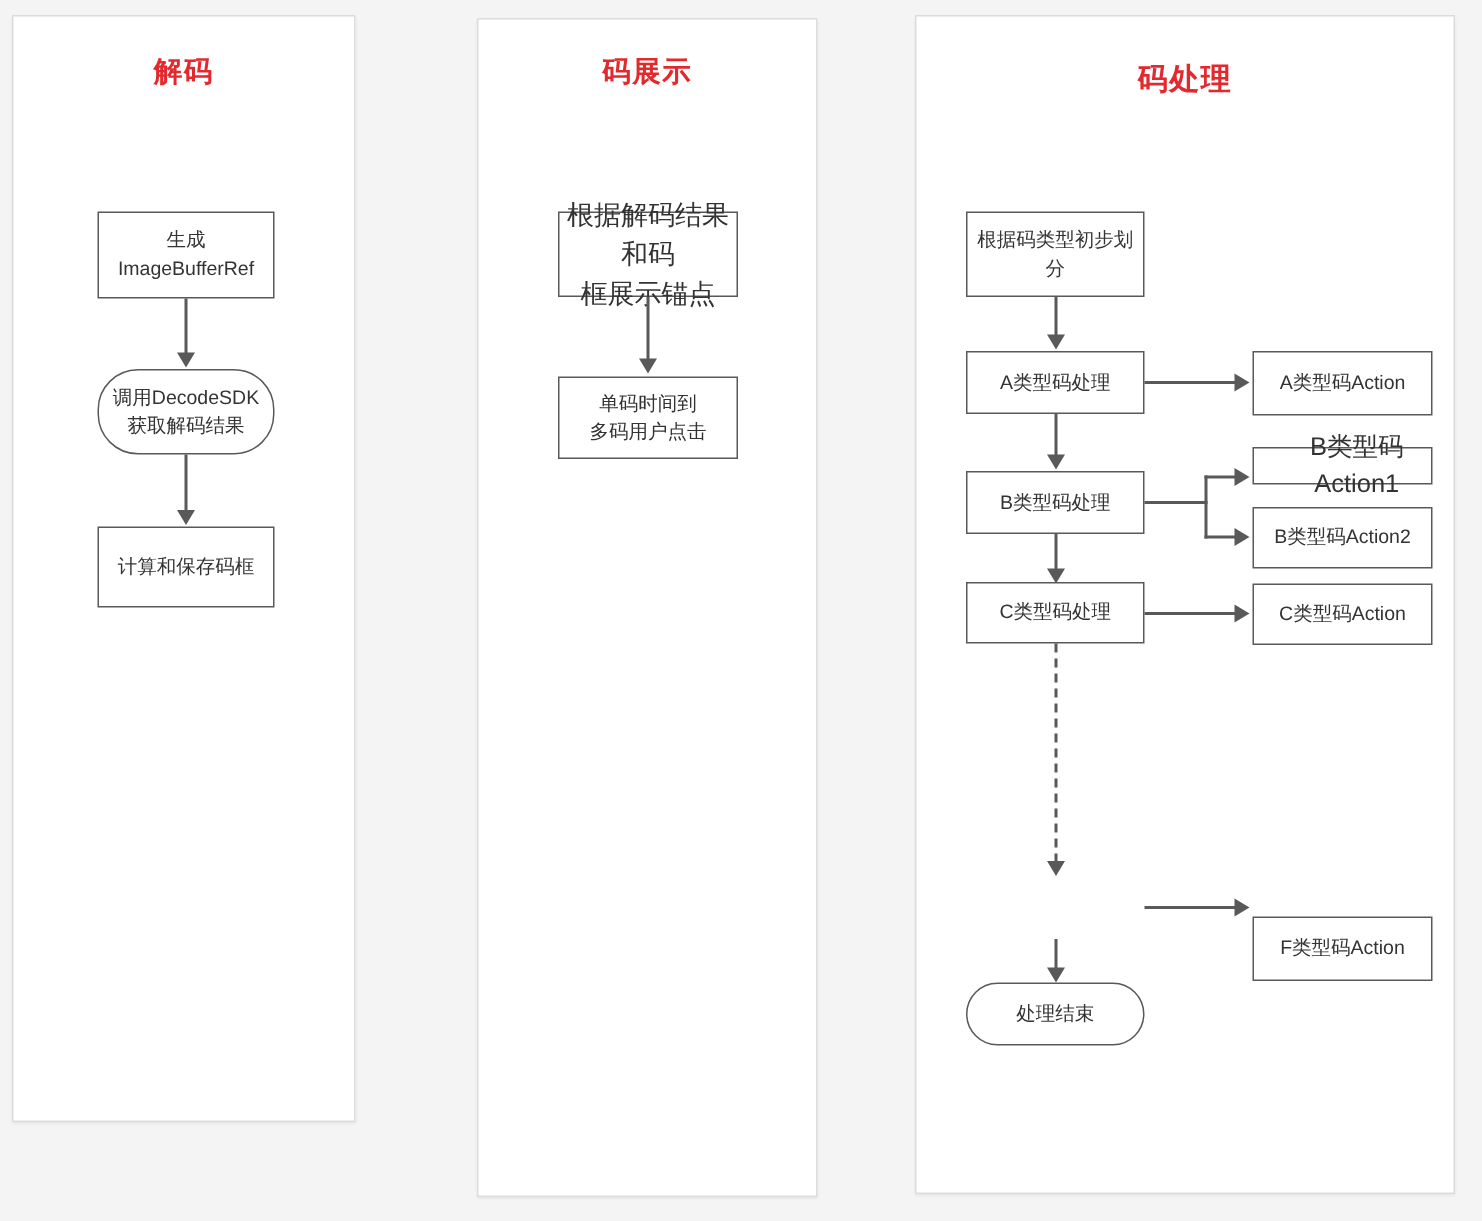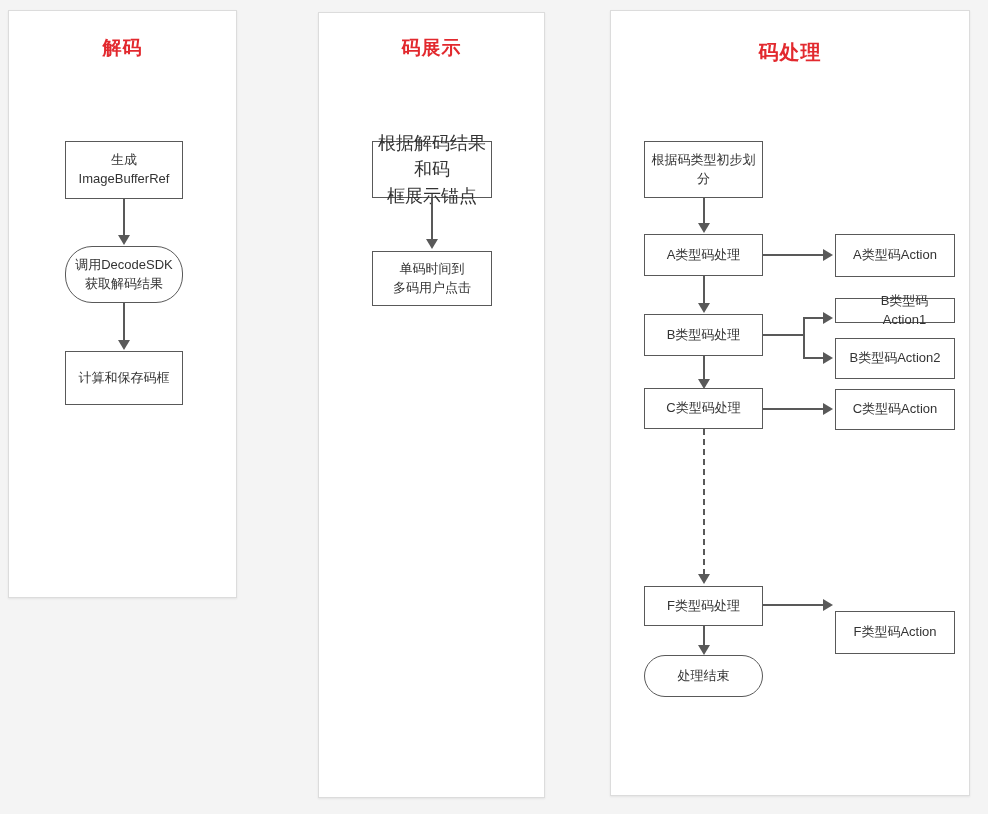--- a/index.html
+++ b/index.html
@@ -72,21 +72,21 @@
     border-top: 6px solid transparent;
     border-bottom: 6px solid transparent;
     border-left: 10px solid #595959;
   }
 </style>
 </head>
 <body>
 
 <div id="canvas">
 
-  <div class="panel" style="left:8px; top:10px; width:229px; height:588px;">
+  <div class="panel" style="left:8px; top:10px; width:229px; height:738px;">
     <div class="panel-title" style="top:24px; font-size:19px;">解码</div>
   </div>
 
   <div class="node" style="left:65px; top:141px; width:118px; height:58px; font-size:13px;">生成
 ImageBufferRef</div>
   <div class="conn v" style="left:123px; top:199px; height:38px;"></div>
   <div class="arrow-down" style="left:118px; top:235px;"></div>
 
   <div class="node" style="left:65px; top:246px; width:118px; height:57px; font-size:13px;border-radius:27px;">调用DecodeSDK
 获取解码结果</div>
@@ -122,38 +122,37 @@
 
   <div class="node" style="left:644px; top:314px; width:119px; height:42px; font-size:13px;">B类型码处理</div>
   <div class="conn v" style="left:703px; top:356px; height:26px;"></div>
   <div class="arrow-down" style="left:698px; top:379px;"></div>
 
   <div class="node" style="left:644px; top:388px; width:119px; height:41px; font-size:13px;">C类型码处理</div>
 
   <div class="conn dashed-v" style="left:703px; top:429px; height:146px;"></div>
   <div class="arrow-down" style="left:698px; top:574px;"></div>
 
-  <div class="node" style="left:644px; top:586px; width:119px; height:40px; font-size:13px;">F类型码处理</div>
   <div class="conn v" style="left:703px; top:626px; height:21px;"></div>
   <div class="arrow-down" style="left:698px; top:645px;"></div>
 
   <div class="node stadium" style="left:644px; top:655px; width:119px; height:42px; font-size:13px;">处理结束</div>
 
   <div class="conn h" style="left:763px; top:254px; width:62px;"></div>
   <div class="arrow-right" style="left:823px; top:249px;"></div>
   <div class="node" style="left:835px; top:234px; width:120px; height:43px; font-size:13px;">A类型码Action</div>
 
   <div class="conn h" style="left:763px; top:334px; width:42px;"></div>
   <div class="conn v" style="left:803px; top:317px; height:42px;"></div>
   <div class="conn h" style="left:803px; top:317px; width:22px;"></div>
   <div class="arrow-right" style="left:823px; top:312px;"></div>
   <div class="conn h" style="left:803px; top:357px; width:22px;"></div>
   <div class="arrow-right" style="left:823px; top:352px;"></div>
 
-  <div class="node" style="left:835px; top:298px; width:120px; height:25px; font-size:13px;padding-left:24px;">B类型码Action1</div>
+  <div class="node" style="left:835px; top:298px; width:120px; height:25px; font-size:17px;padding-left:24px;">B类型码Action1</div>
   <div class="node" style="left:835px; top:338px; width:120px; height:41px; font-size:13px;">B类型码Action2</div>
 
   <div class="conn h" style="left:763px; top:408px; width:62px;"></div>
   <div class="arrow-right" style="left:823px; top:403px;"></div>
   <div class="node" style="left:835px; top:389px; width:120px; height:41px; font-size:13px;">C类型码Action</div>
 
   <div class="conn h" style="left:763px; top:604px; width:62px;"></div>
   <div class="arrow-right" style="left:823px; top:599px;"></div>
   <div class="node" style="left:835px; top:583px; width:120px; height:43px; font-size:13px;margin-top:28px;">F类型码Action</div>
 

